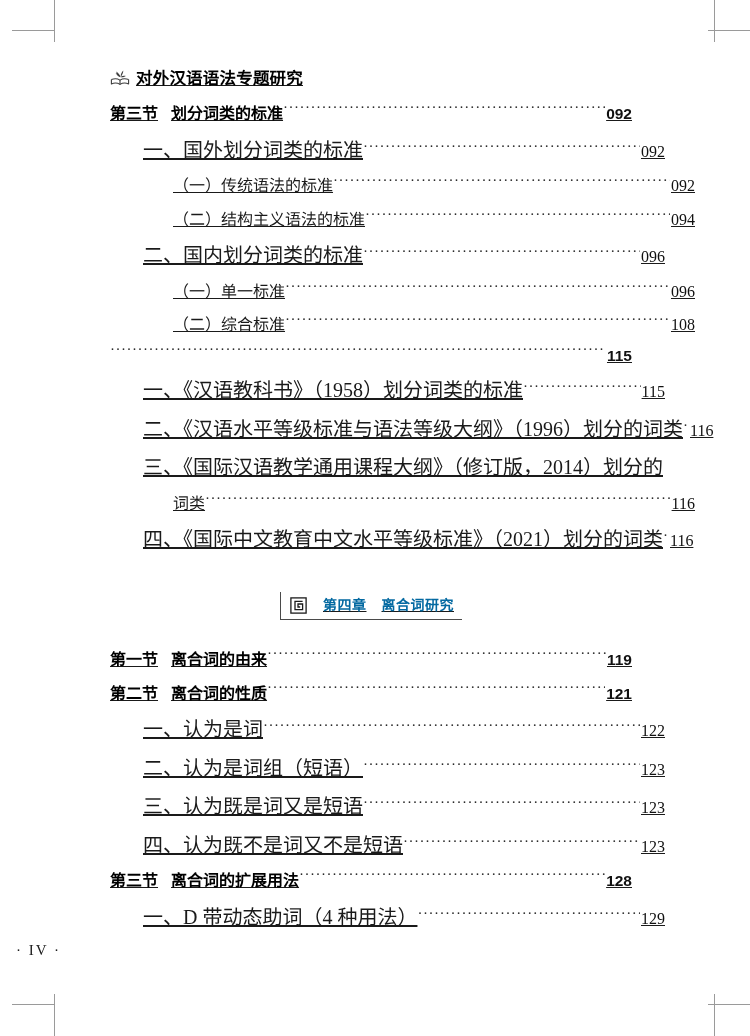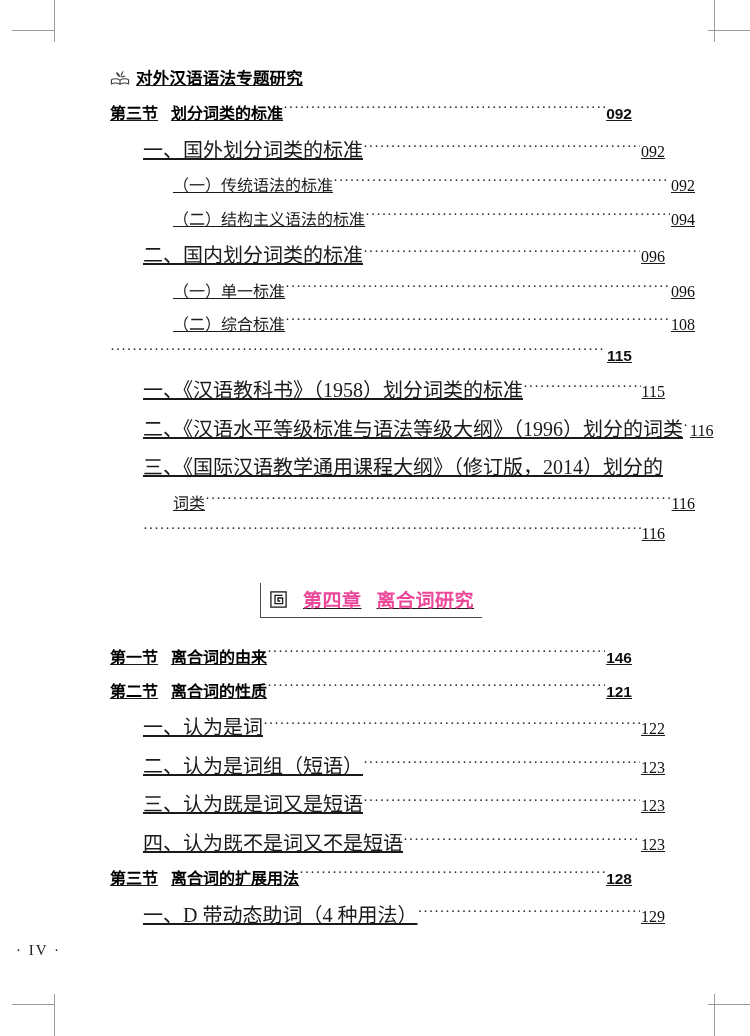--- a/index.html
+++ b/index.html
@@ -172,23 +172,23 @@
     width: 17px;
     height: 17px;
     flex: 0 0 auto;
     margin-right: 16px;
     position: relative;
     top: 1px;
   }
   .chapter-title {
     font-family: "Liberation Serif", "DejaVu Serif", serif;
     font-weight: bold;
-    font-size: 19px;
+    font-size: 14px;
     letter-spacing: 0.5px;
-    color: #ec4899;
+    color: #0369a1;
     white-space: nowrap;
   }
   .chapter-title .chap-gap { display: inline-block; width: 15px; }
 
   
   .folio {
     position: absolute;
     left: 16px;
     right: 0;
     top: 942px;
@@ -309,20 +309,23 @@
         <span class="toc-page"></span>
       </div>
       <div class="toc-row cont">
         <span class="toc-label">
           <span>词类</span>
         </span>
         <span class="toc-leader"></span>
         <span class="toc-page">116</span>
       </div>
       <div class="toc-row lvl2">
+        <span class="toc-label">
+          <span>四、《国际中文教育中文水平等级标准》（2021）划分的词类</span>
+        </span>
         <span class="toc-leader"></span>
         <span class="toc-page">116</span>
       </div>
     </div>
 
   <div class="chapter-banner">
     <div class="chapter-box">
       <span class="chapter-ornament">
         <svg viewBox="0 0 17 17" width="17" height="17" aria-hidden="true">
           <g fill="none" stroke="#1a1a1a" stroke-width="1.3">
@@ -337,21 +340,21 @@
     </div>
   </div>
 
   <div class="toc-list" id="toc-after">
       <div class="toc-row lvl1">
         <span class="toc-label">
           <span class="sec-num">第一节</span>
           <span>离合词的由来</span>
         </span>
         <span class="toc-leader"></span>
-        <span class="toc-page">146</span>
+        <span class="toc-page">119</span>
       </div>
       <div class="toc-row lvl1">
         <span class="toc-label">
           <span class="sec-num">第二节</span>
           <span>离合词的性质</span>
         </span>
         <span class="toc-leader"></span>
         <span class="toc-page">121</span>
       </div>
       <div class="toc-row lvl2">

